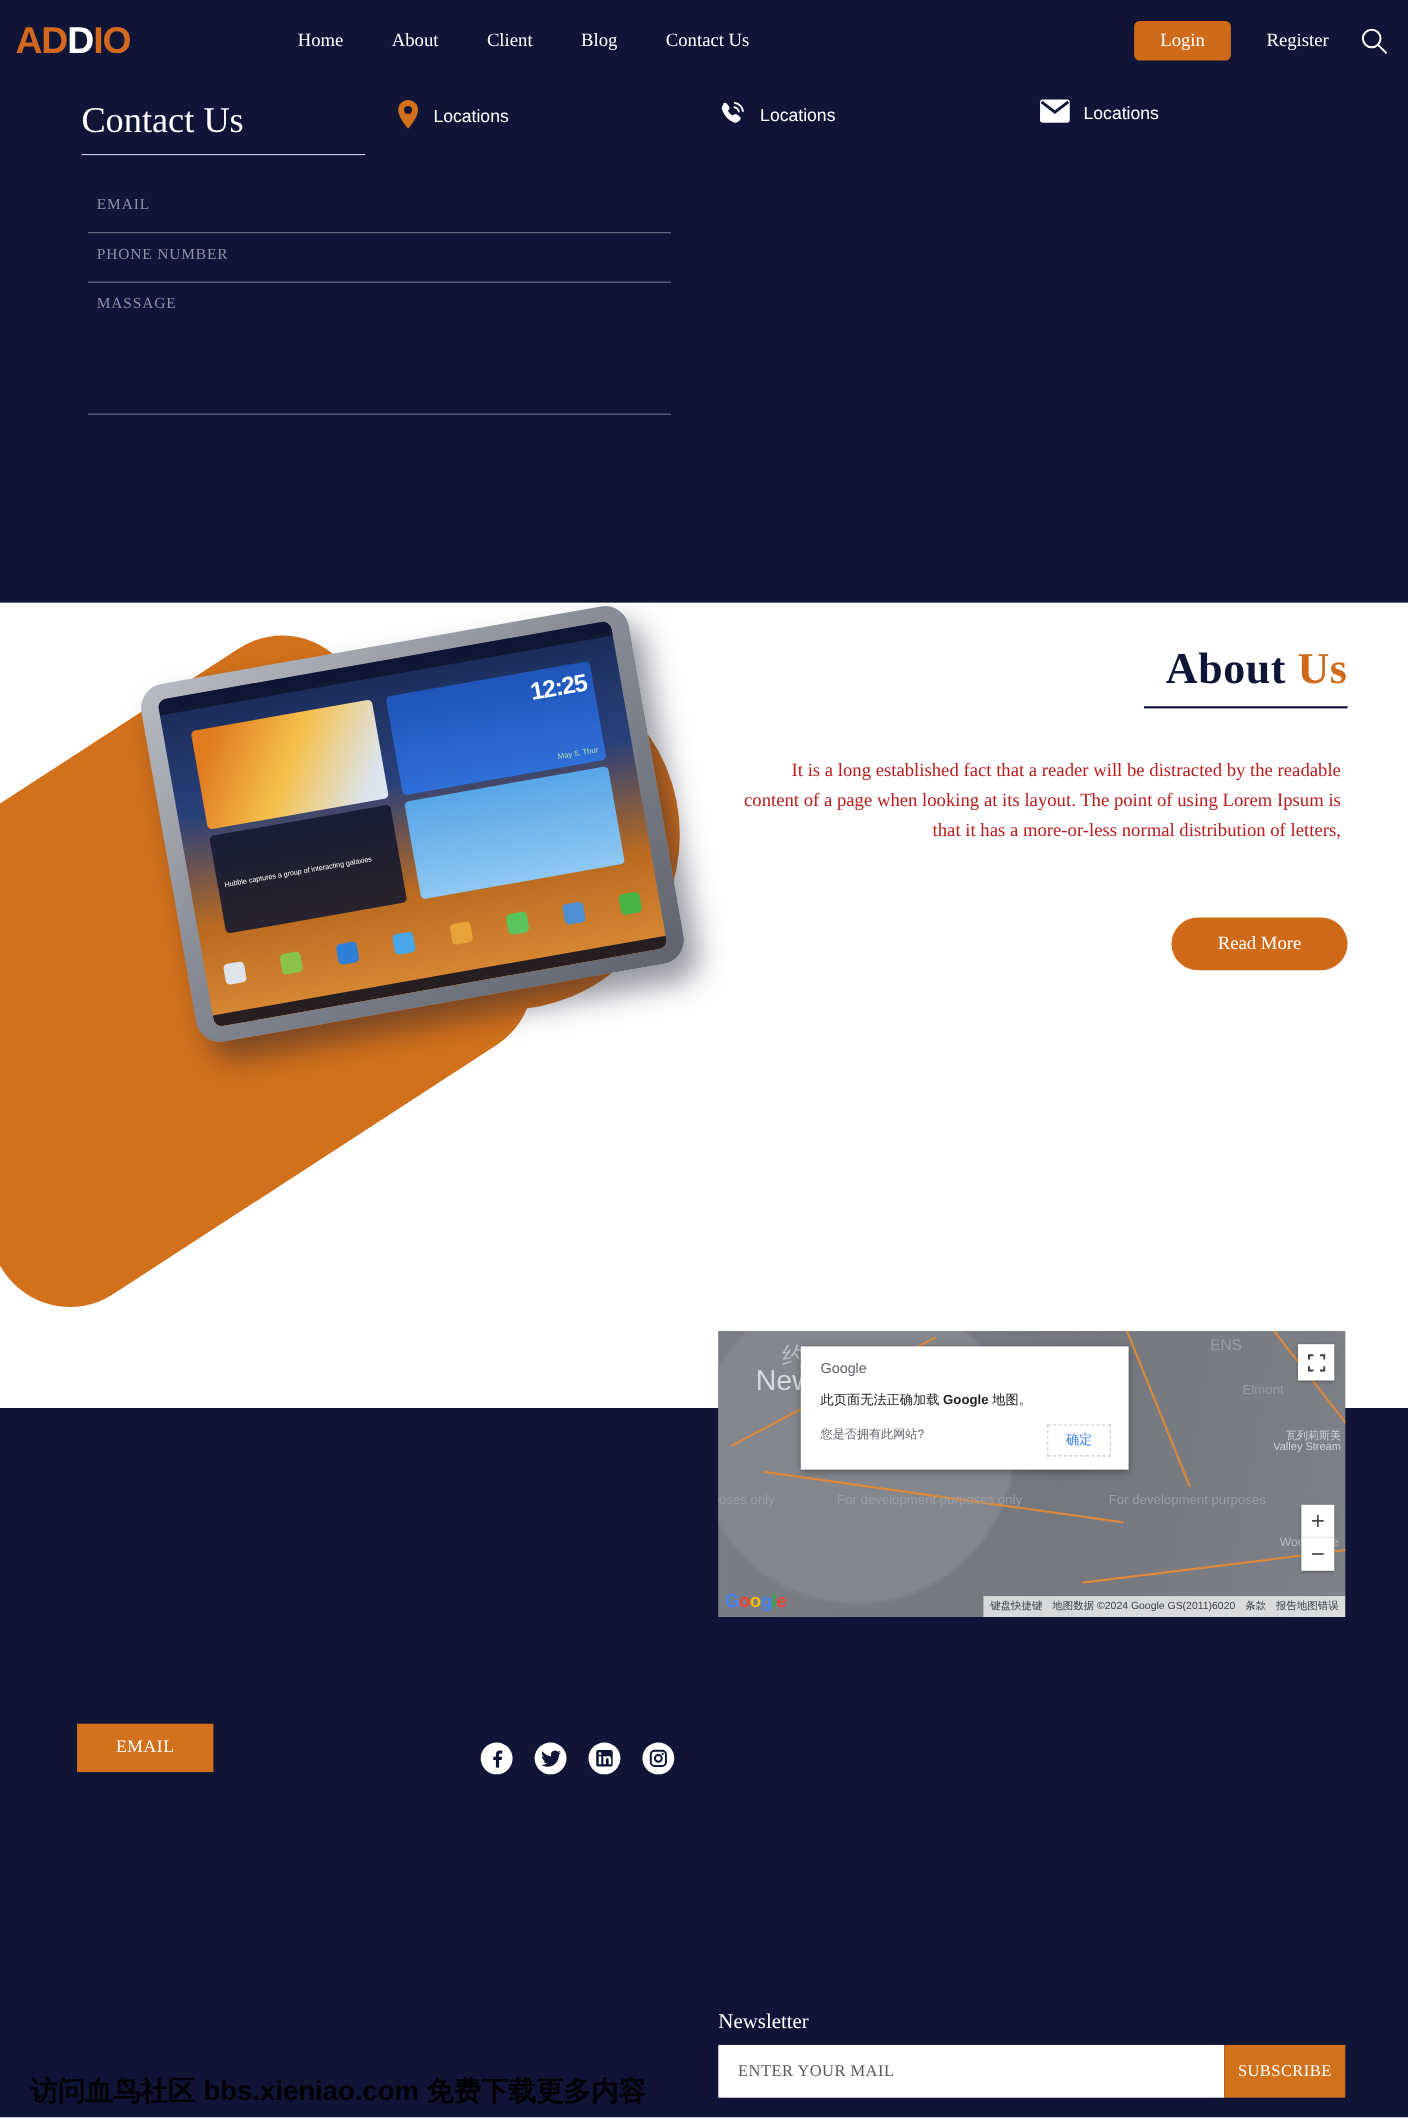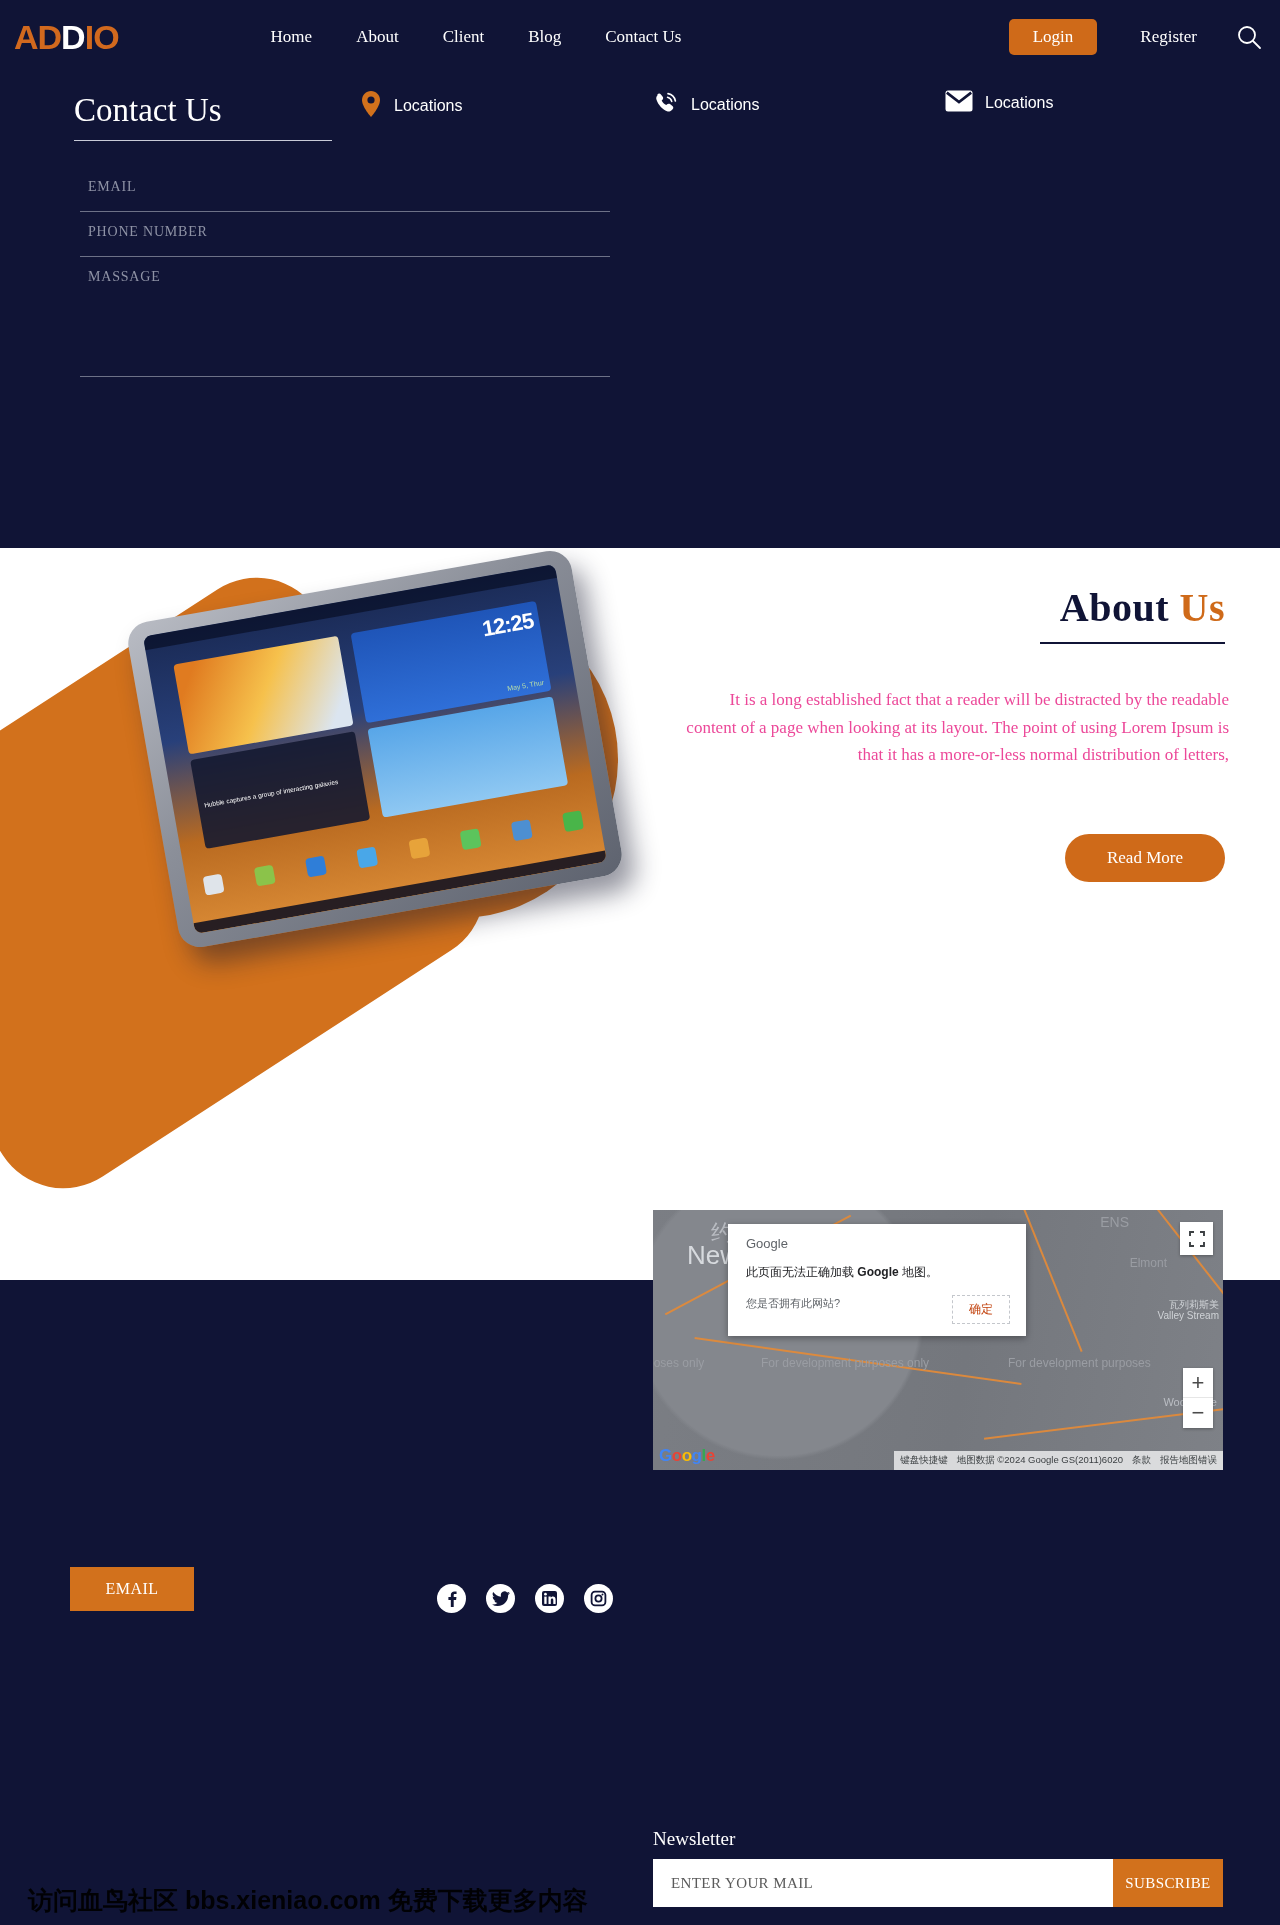--- a/index.html
+++ b/index.html
@@ -46,21 +46,21 @@
     color: #ffffff;
     font-size: 17px;
     text-decoration: none;
     font-family: "Liberation Serif", serif;
     white-space: nowrap;
   }
 
   .nav-right {
     position: absolute;
     right: 16px; top: 0; height: 74px;
-    display: flex; align-items: center; gap: 11px;
+    display: flex; align-items: center; gap: 0;
   }
   .btn-login {
     background: #cf6a19;
     color: #ffffff;
     border: none;
     border-radius: 5px;
     font-size: 17px;
     font-family: "Liberation Serif", serif;
     padding: 9px 24px;
     cursor: pointer;
@@ -162,24 +162,24 @@
     position: absolute; right: 55px; top: 36px;
     font-size: 40px; font-weight: bold; letter-spacing: .5px;
     color: #101436; white-space: nowrap;
   }
   .about-title .accent { color: #cf6a19; }
   .about-rule {
     position: absolute; right: 55px; top: 94px;
     width: 185px; height: 2px; background: #101436;
   }
   .about-text {
-    position: absolute; right: 51px; top: 138px;
+    position: absolute; right: 61px; top: 138px;
     width: 550px;
     text-align: right;
-    color: #ec4899;
+    color: #b91c1c;
     font-size: 17px;
     line-height: 1.62;
   }
   .btn-readmore {
     position: absolute; right: 55px; top: 286px;
     background: #cf6a19; color: #ffffff; border: none;
     border-radius: 26px;
     padding: 14px 42px;
     font-size: 17px;
     font-family: "Liberation Serif", serif;
@@ -290,21 +290,21 @@
     font-family: "Liberation Sans", sans-serif;
     padding: 12px 18px;
   }
   .gm-brand { color: #5f6368; font-size: 13px; }
   .gm-msg   { color: #202124; font-size: 12px; margin-top: 13px; }
   .gm-msg b { font-weight: bold; }
   .gm-ask   { color: #5f6368; font-size: 11px; margin-top: 15px; }
   .gm-ok {
     position: absolute; right: 16px; bottom: 12px;
     border: 1px dashed #c4c7cc; background: #fff;
-    color: #c2410c; font-size: 12px;
+    color: #3b82f6; font-size: 12px;
     padding: 5px 16px; cursor: pointer;
     font-family: "Liberation Sans", sans-serif;
   }
   .gm-fs {
     position: absolute; right: 10px; top: 12px;
     width: 33px; height: 33px; background: #fff;
     display: flex; align-items: center; justify-content: center;
     cursor: pointer; box-shadow: 0 1px 3px rgba(0,0,0,.3);
   }
   .gm-zoom {

